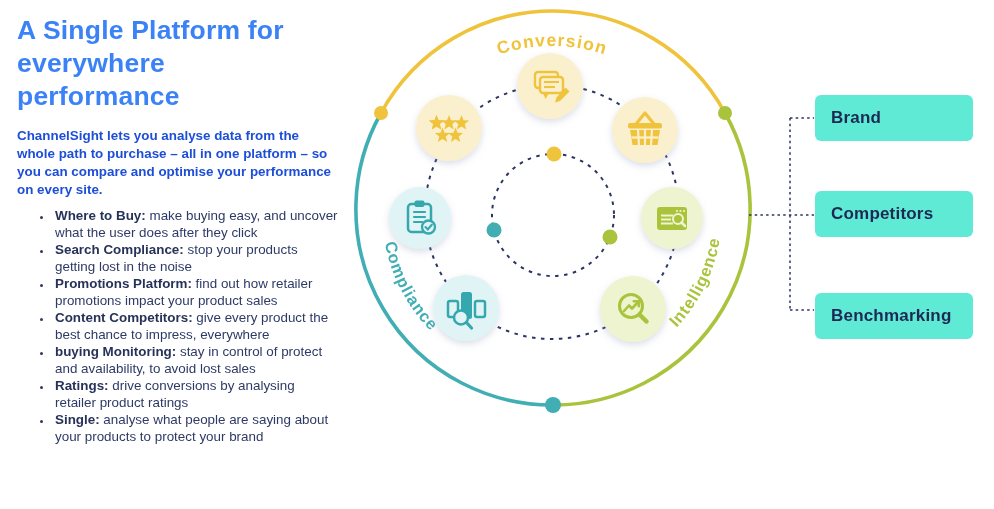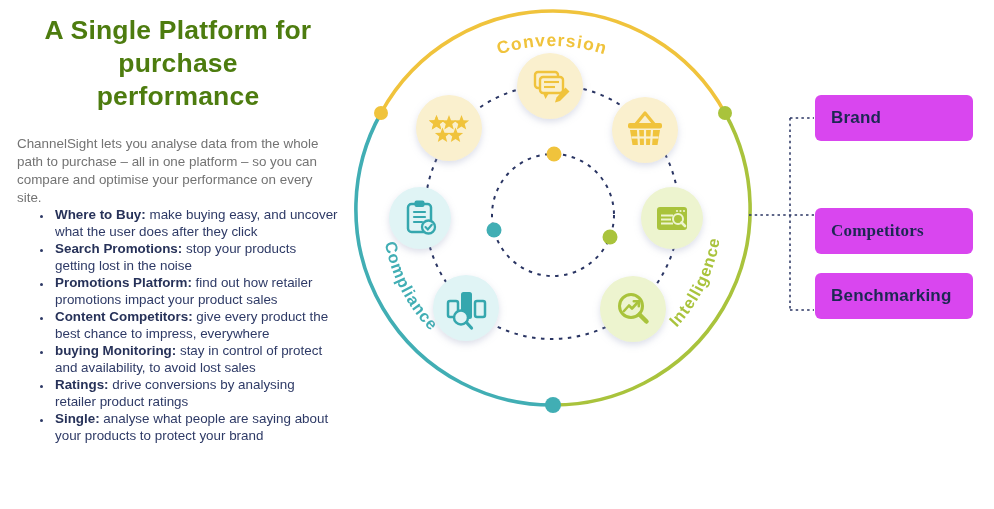--- a/index.html
+++ b/index.html
@@ -7,58 +7,58 @@
   body {
     font-family: "Liberation Sans", sans-serif;
     background: #ffffff;
     position: relative;
     overflow: hidden;
   }
   .page { position: absolute; inset: 0; background: #ffffff; }
 
   
   .left-col { position: absolute; left: 17px; top: 14px; width: 322px; }
-  .heading { color: #4d7c0f; font-size: 26.5px; font-weight: 700; line-height: 33px; letter-spacing: .2px; text-align: center; }
-  .intro { margin-top: 22px; color: #737373; font-size: 13.4px; line-height: 18px; }
-  .feature-list { padding-left: 36px; list-style: disc; color: #2E3A66; }
+  .heading { color: #3b82f6; font-size: 26.5px; font-weight: 700; line-height: 33px; letter-spacing: .2px; }
+  .intro { margin-top: 14px; color: #1d4ed8; font-size: 13.4px; line-height: 18px; font-weight: bold; }
+  .feature-list { margin-top: 9px; padding-left: 36px; list-style: disc; color: #2E3A66; }
   .feature-list li { font-size: 13.4px; line-height: 16.5px; margin-bottom: 1px; padding-left: 2px; }
   .feature-list li::marker { font-size: 11px; }
   .bullet-title { font-weight: 700; color: #273259; }
 
   
   .diagram { position: absolute; left: 342px; top: 2px; width: 420px; height: 420px; }
   .curved-label { font-family: "Liberation Sans", sans-serif; font-weight: 700; }
 
   
   .connectors { position: absolute; left: 748px; top: 90px; width: 70px; height: 230px; }
   .side-card {
     position: absolute; left: 815px; width: 158px; height: 46px;
-    background: #d946ef; border-radius: 6px;
+    background: #5eead4; border-radius: 6px;
     display: flex; align-items: center; padding-left: 16px;
     color: #1D2853; font-size: 17px; font-weight: 700; letter-spacing: .2px;
   }
   .card-brand { top: 95px; }
-  .card-competitors { top: 208px; font-family: Liberation Serif, serif; }
-  .card-benchmarking { top: 273px; }
+  .card-competitors { top: 191px; }
+  .card-benchmarking { top: 293px; }
 </style>
 </head>
 <body>
 
 <div class="page">
 
   <div class="left-col">
     <h1 class="heading">
       <div>A Single Platform for</div>
-      <div>purchase</div>
+      <div>everywhere</div>
       <div>performance</div>
     </h1>
     <p class="intro">ChannelSight lets you analyse data from the whole path to purchase – all in one platform – so you can compare and optimise your performance on every site.</p>
     <ul class="feature-list">
       <li><span class="bullet-title">Where to Buy:</span><span> make buying easy, and uncover what the user does after they click</span></li>
-      <li><span class="bullet-title">Search Promotions:</span><span> stop your products getting lost in the noise</span></li>
+      <li><span class="bullet-title">Search Compliance:</span><span> stop your products getting lost in the noise</span></li>
       <li><span class="bullet-title">Promotions Platform:</span><span> find out how retailer promotions impact your product sales</span></li>
       <li><span class="bullet-title">Content Competitors:</span><span> give every product the best chance to impress, everywhere</span></li>
       <li><span class="bullet-title">buying Monitoring:</span><span> stay in control of protect and availability, to avoid lost sales</span></li>
       <li><span class="bullet-title">Ratings:</span><span> drive conversions by analysing retailer product ratings</span></li>
       <li><span class="bullet-title">Single:</span><span> analyse what people are saying about your products to protect your brand</span></li>
     </ul>
   </div>
 
   <svg class="diagram" viewBox="0 0 420 420">
     <defs>

